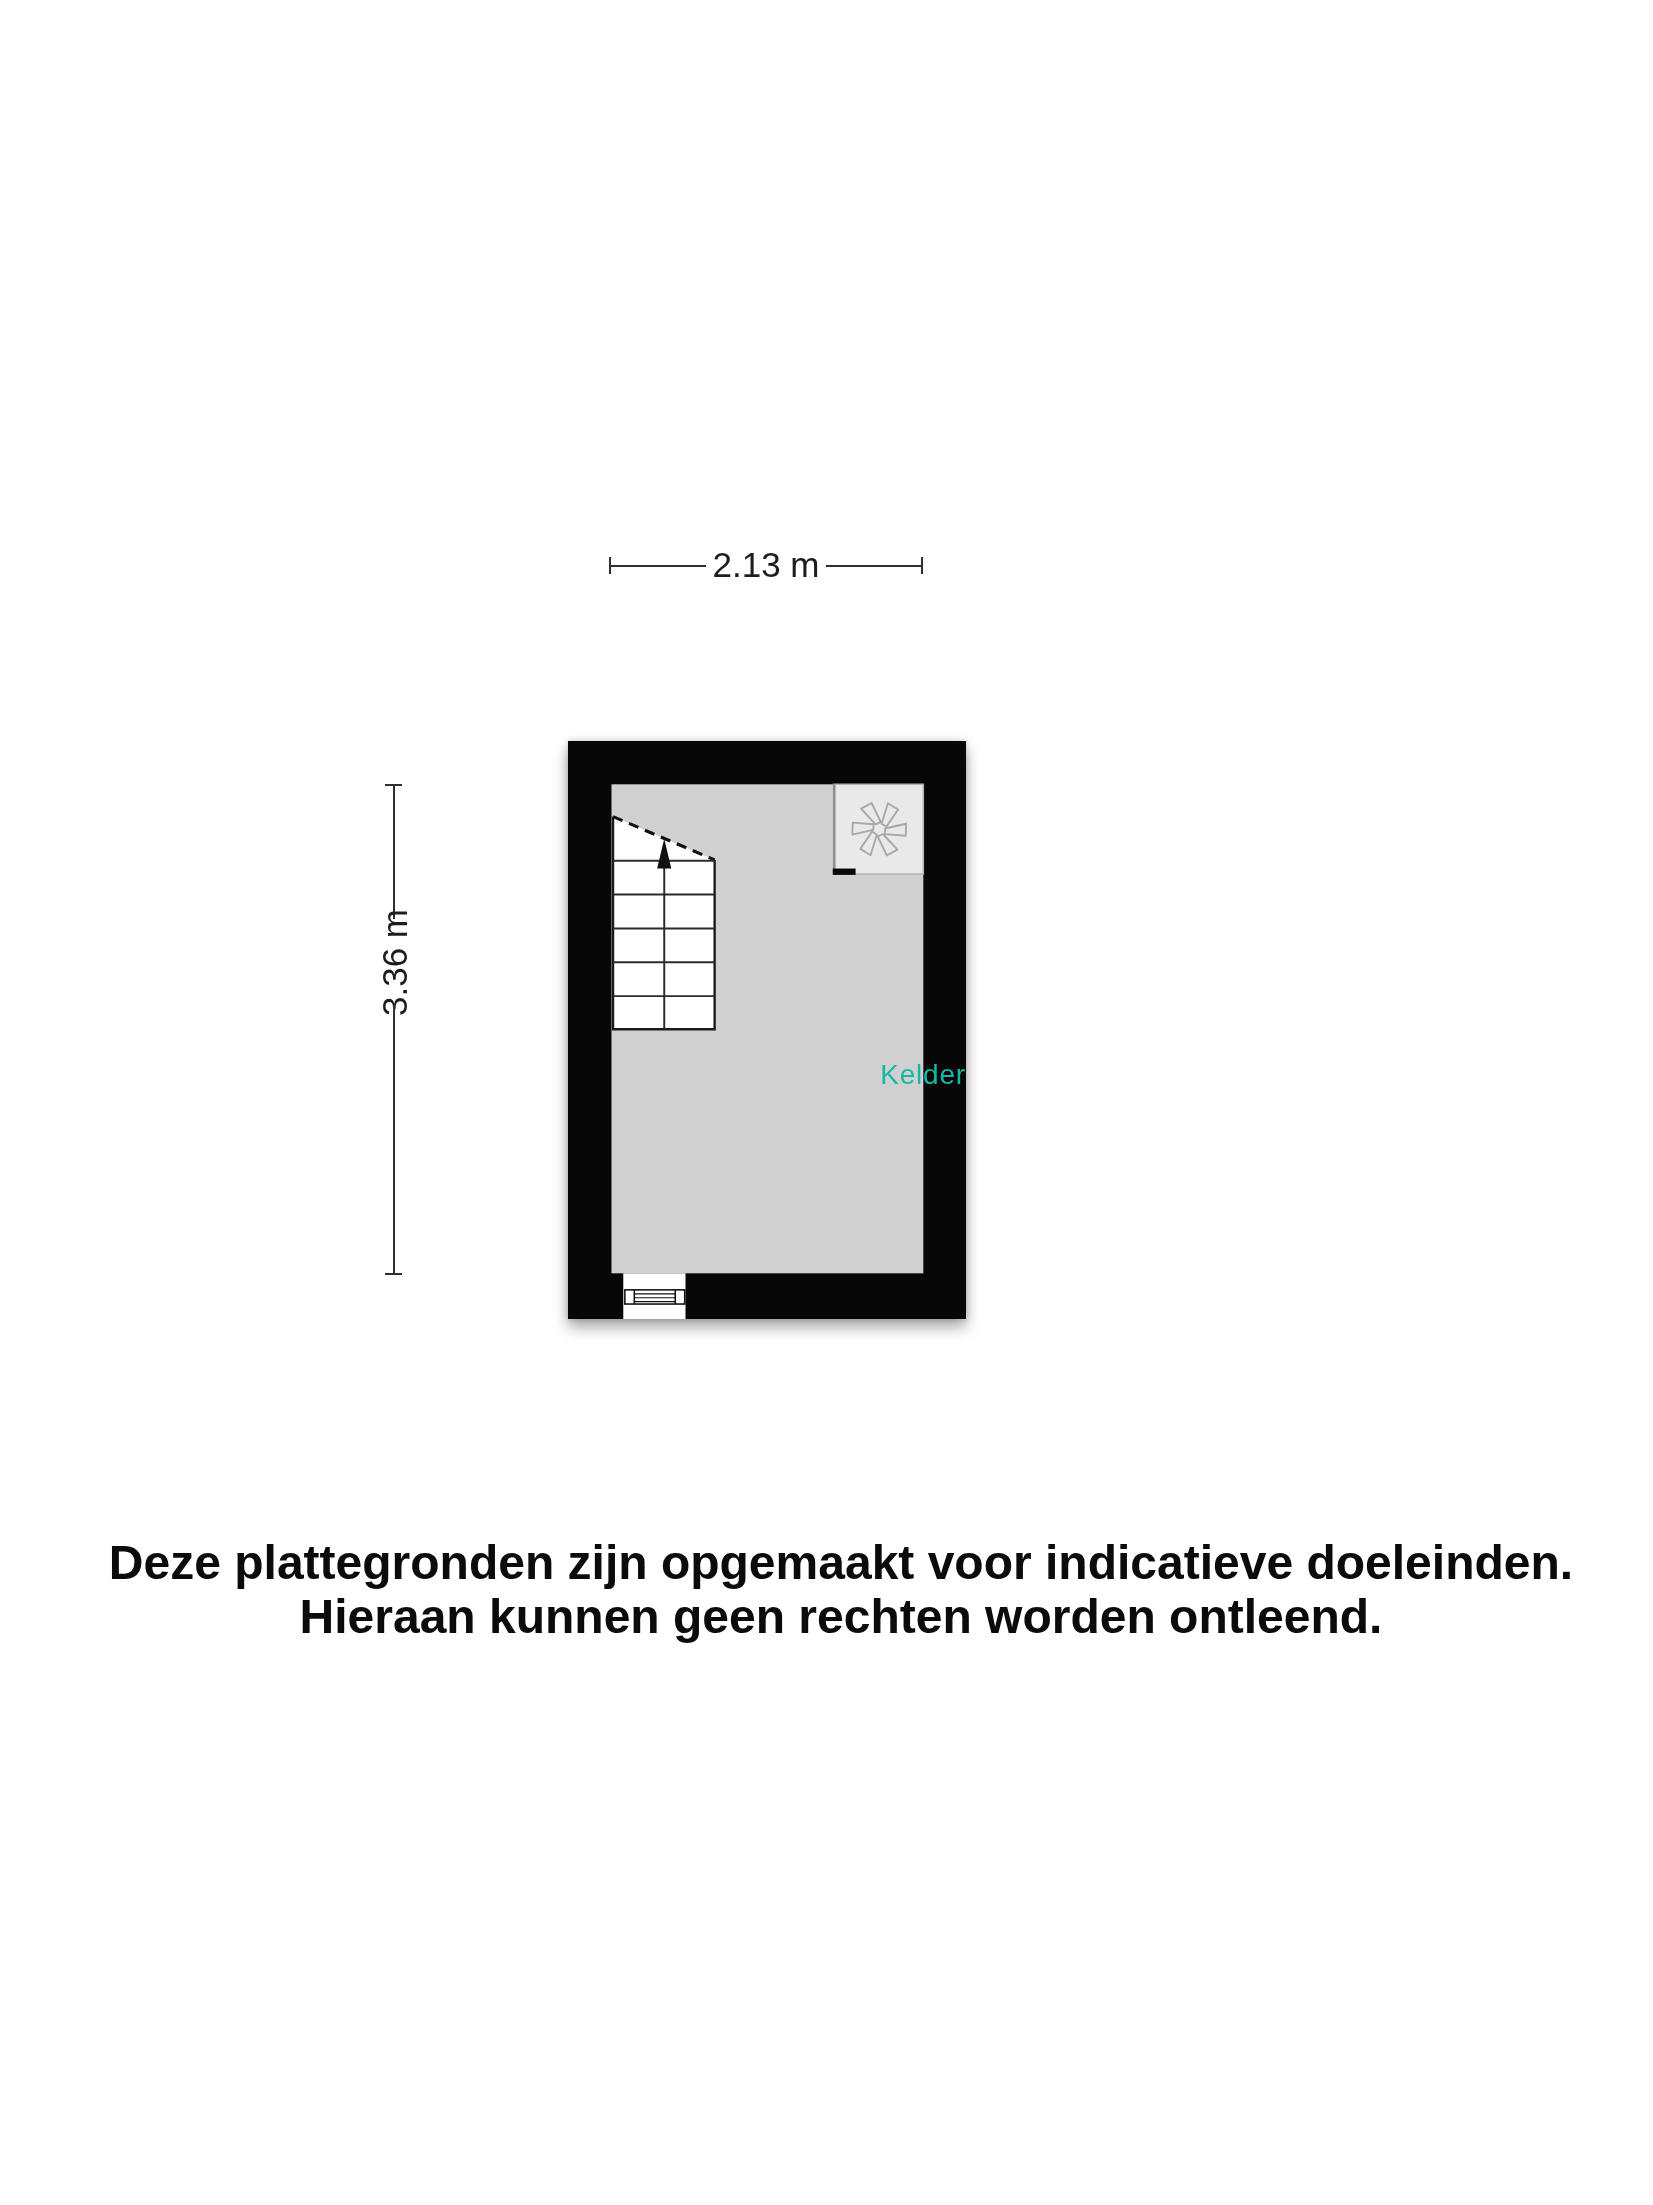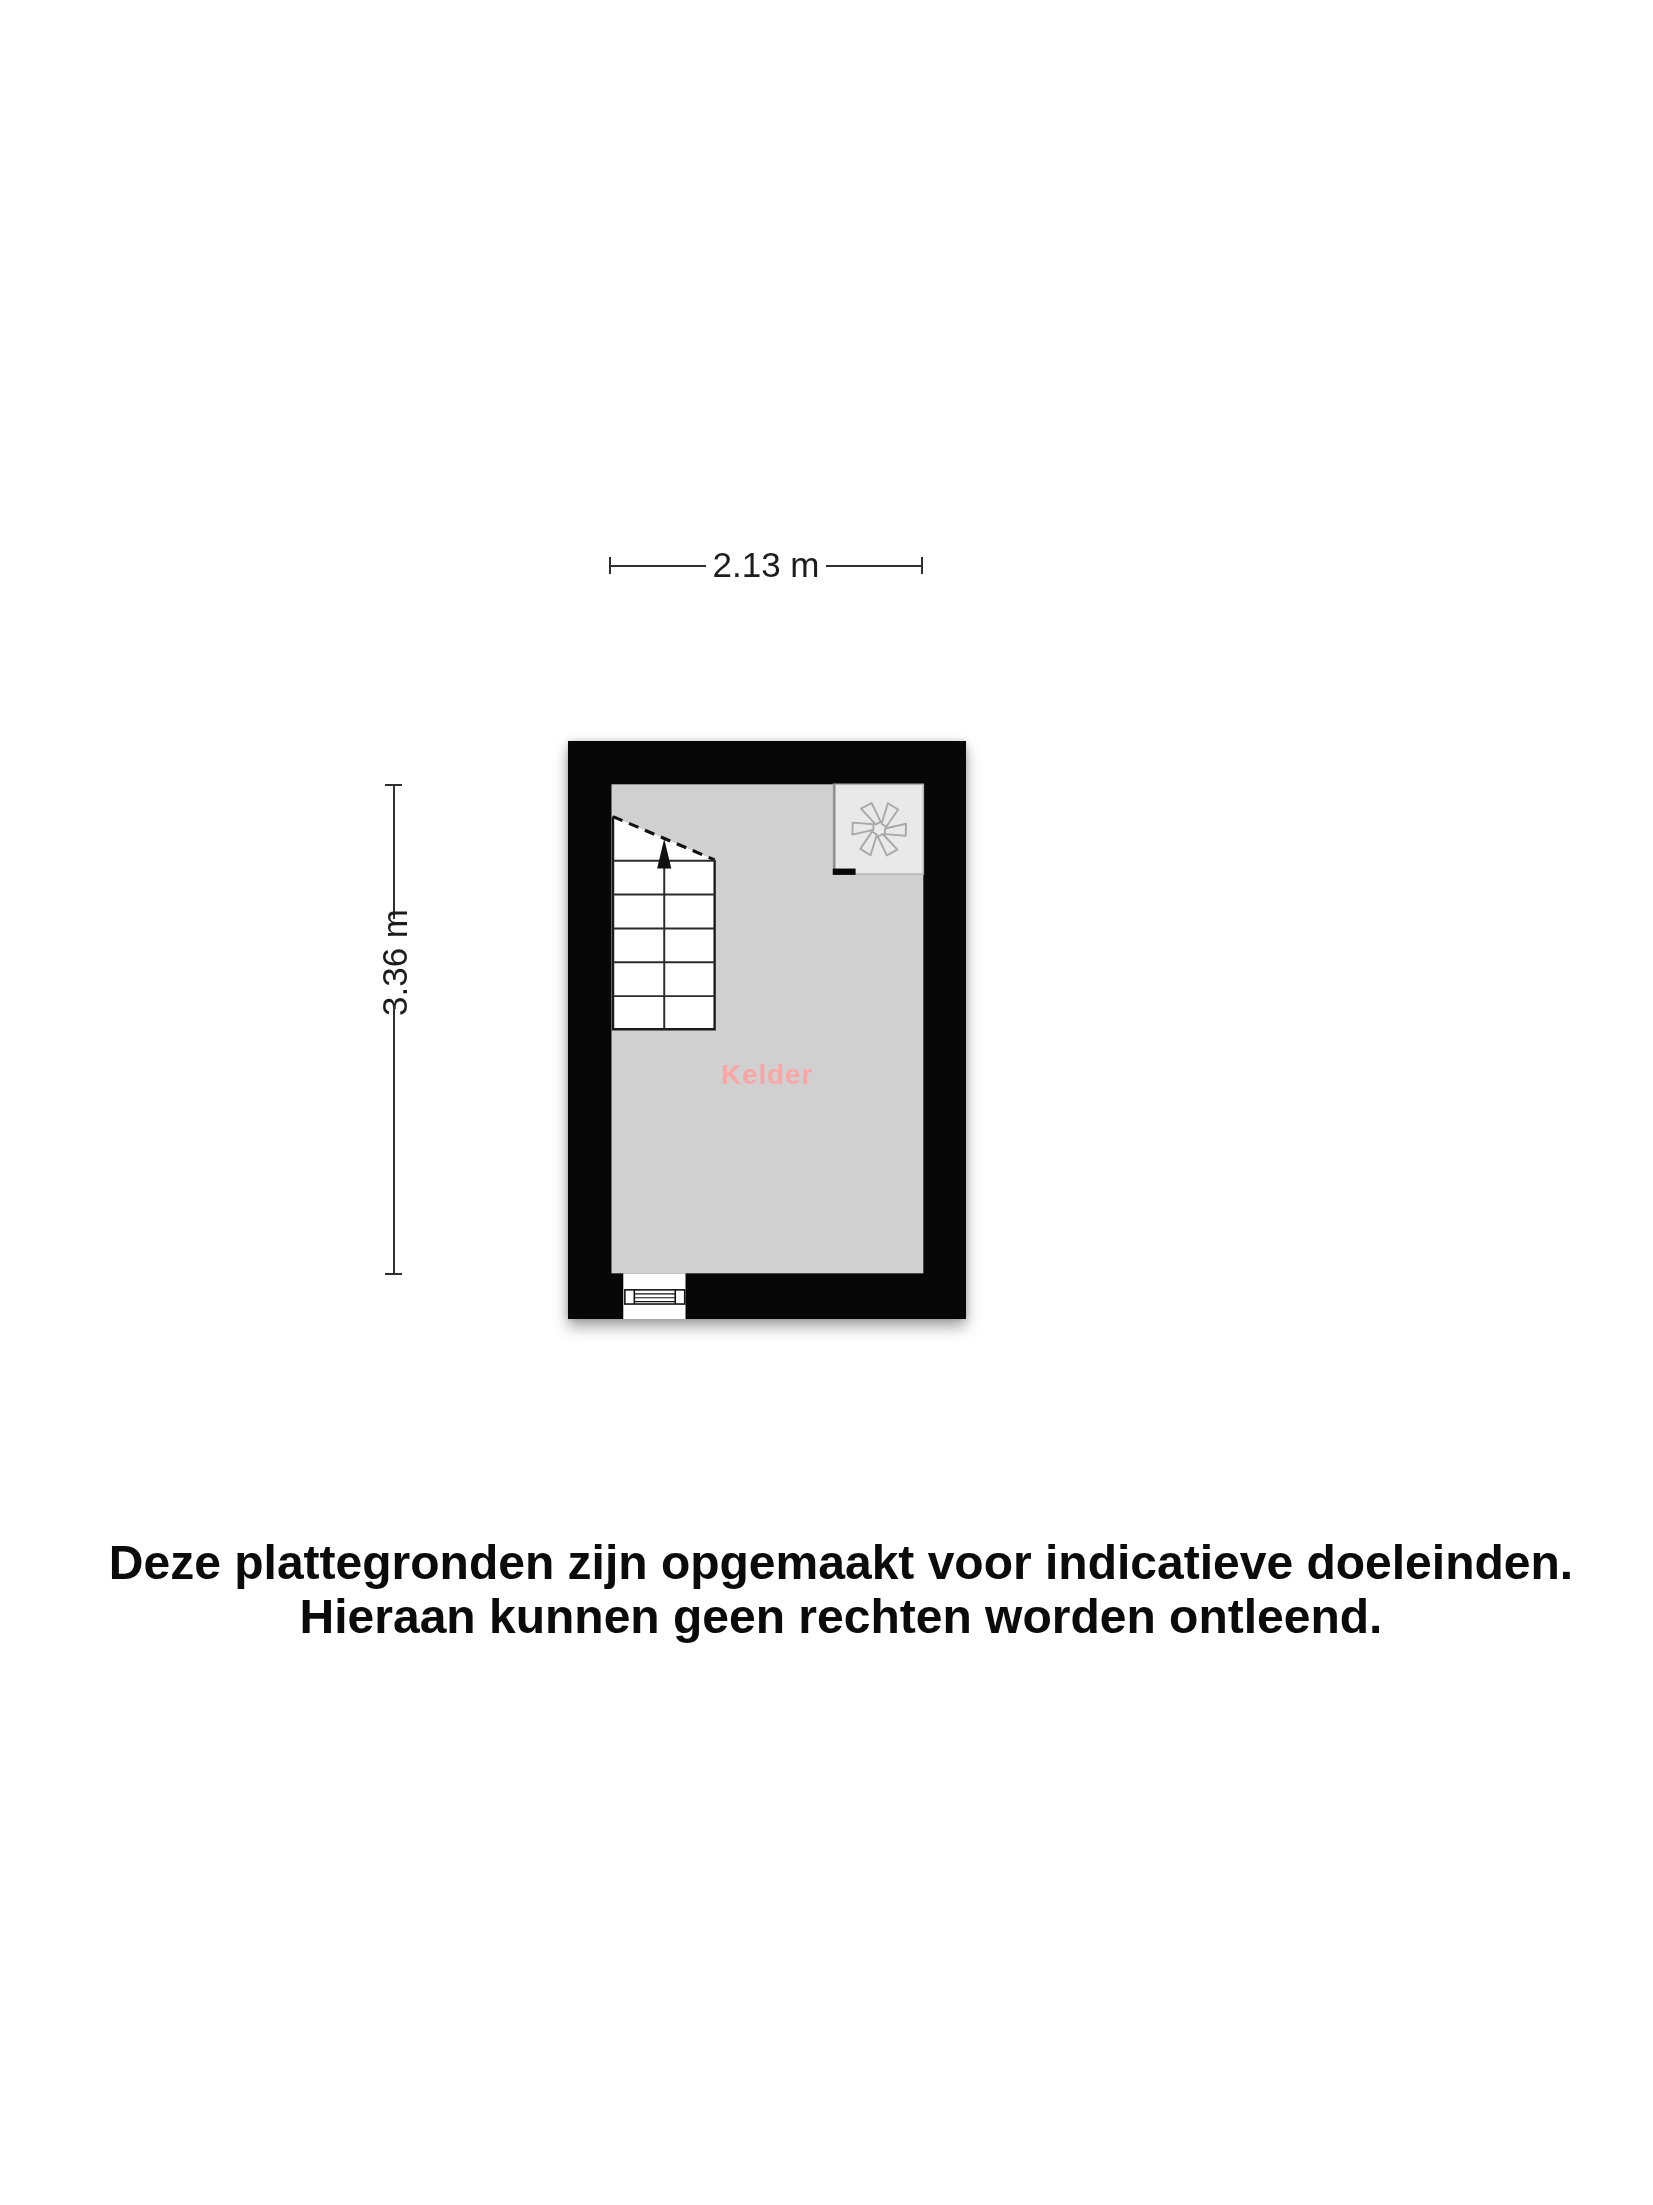--- a/index.html
+++ b/index.html
@@ -31,25 +31,24 @@
   .plan{
     position:absolute;
     left:554px;top:741px;width:398px;height:578px;
     background:var(--wall,#070707);
     box-shadow:0 7.9px 14px rgba(0,0,0,.35), 0 0 6.3px rgba(0,0,0,.18);
   }
   .plan svg{position:absolute;left:0;top:0;}
   .room-label{
     position:absolute;
     left:0;top:320px;width:100%;
-    text-align:center;
+    text-align:right;
     font-size:28px;line-height:28px;
-    color:#fca5a5;
+    color:#14b8a6;
     letter-spacing:0.8px;
-    font-weight:bold;
   }
   
   .disclaimer{
     position:absolute;
     left:0;top:1536px;width:100%;
     text-align:center;
     font-weight:bold;
     font-size:48px;
     line-height:54px;
     color:#0b0b0b;

